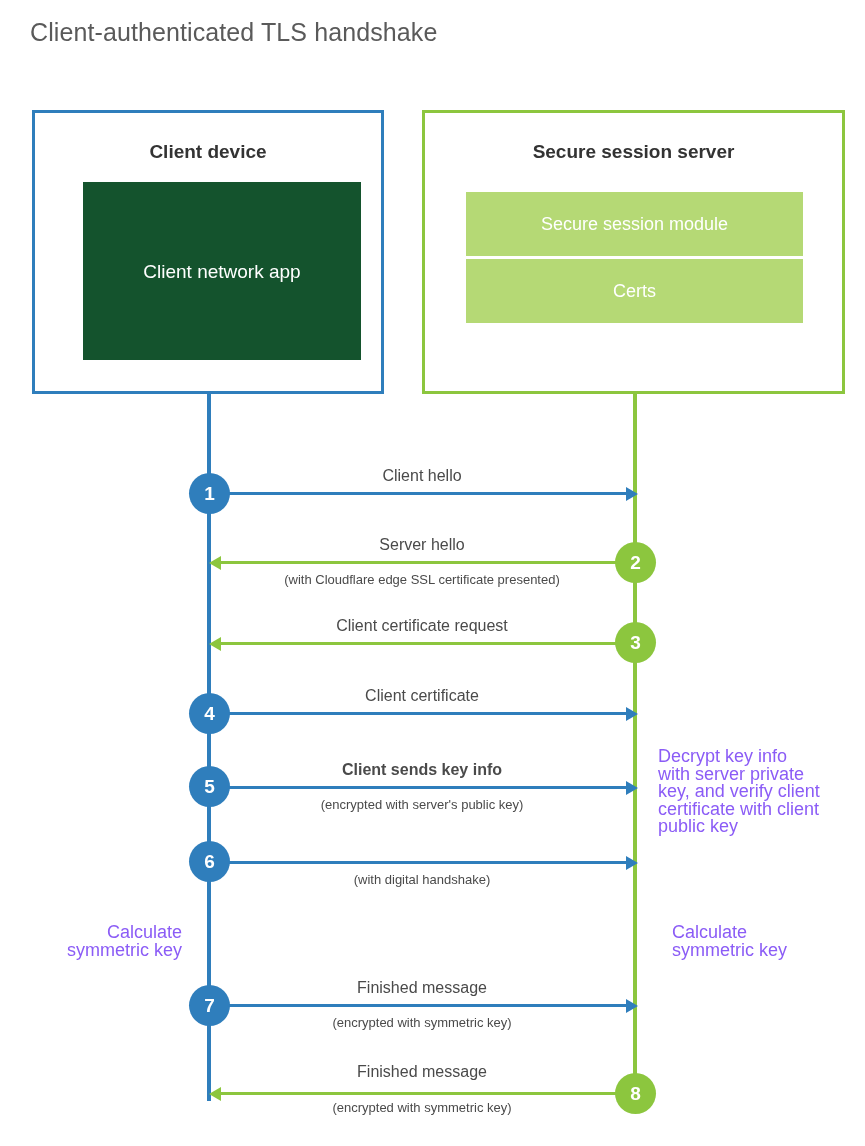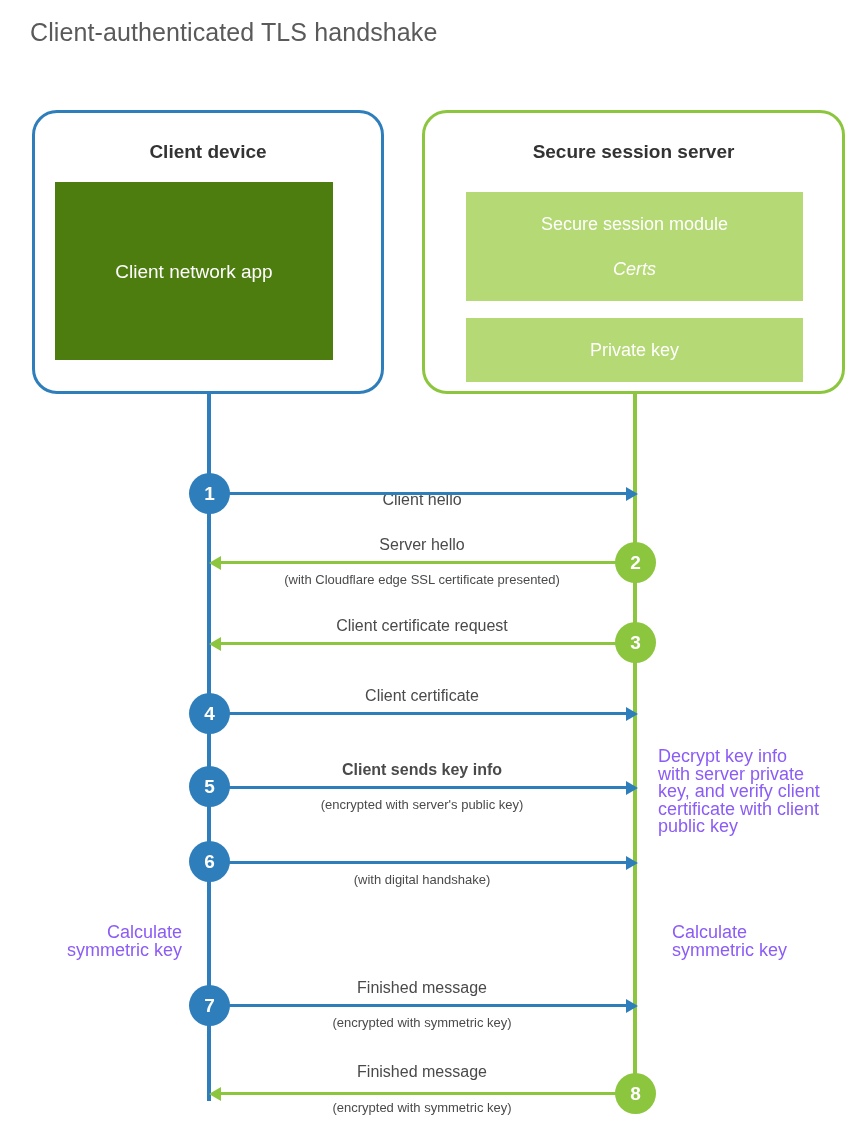--- a/index.html
+++ b/index.html
@@ -30,21 +30,20 @@
     font-weight: 400;
     letter-spacing: 0.1px;
     white-space: nowrap;
   }
 
   
   .party-box {
     position: absolute;
     background: #ffffff;
     box-sizing: border-box;
-    border-radius: 25px;
   }
   .party-box.client {
     left: 32px;
     top: 110px;
     width: 352px;
     height: 284px;
     border: 3px solid #2f7ebc;
   }
   .party-box.server {
     left: 422px;
@@ -59,25 +58,25 @@
     right: 0;
     top: 28px;
     text-align: center;
     font-size: 19px;
     font-weight: bold;
     color: #333333;
   }
 
   .client-app {
     position: absolute;
-    left: 20px;
+    left: 48px;
     top: 69px;
     width: 278px;
     height: 178px;
-    background: #4d7c0f;
+    background: #14532d;
     color: #ffffff;
     font-size: 19px;
     line-height: 27px;
     text-align: center;
     display: flex;
     align-items: center;
     justify-content: center;
   }
 
   .server-bar {
@@ -87,21 +86,21 @@
     height: 64px;
     background: #b5d975;
     color: #ffffff;
     font-size: 18px;
     text-align: center;
     display: flex;
     align-items: center;
     justify-content: center;
   }
   .server-bar.b0 { top: 79px; }
-  .server-bar.b1 { top: 124px; font-style: italic; }
+  .server-bar.b1 { top: 146px; }
   .server-bar.b2 { top: 205px; }
 
   
   .lifeline {
     position: absolute;
     width: 4px;
   }
   .lifeline.client {
     left: 207px;
     top: 394px;
@@ -190,27 +189,26 @@
 
   <div class="party-box client">
     <div class="party-title">Client device</div>
     <div class="client-app">Client network app</div>
   </div>
 
   <div class="party-box server">
     <div class="party-title">Secure session server</div>
     <div class="server-bar b0">Secure session module</div>
     <div class="server-bar b1">Certs</div>
-    <div class="server-bar b2">Private key</div>
   </div>
 
   <div class="lifeline client"></div>
   <div class="lifeline server"></div>
 
-  <div class="msg-label" style="left:209px; top:467px; width:426px;margin-top:24px;">Client hello</div>
+  <div class="msg-label" style="left:209px; top:467px; width:426px;">Client hello</div>
   <div class="arrow blue" style="left:209px; top:492px; width:418px;">
     <span class="head right"></span>
   </div>
   <div class="step-dot blue" style="left:189px; top:473px;">1</div>
 
   <div class="msg-label" style="left:209px; top:536px; width:426px;">Server hello</div>
   <div class="arrow green" style="left:220px; top:561px; width:415px;">
     <span class="head left"></span>
   </div>
   <div class="msg-sublabel" style="left:209px; top:572px; width:426px;">(with Cloudflare edge SSL certificate presented)</div>

